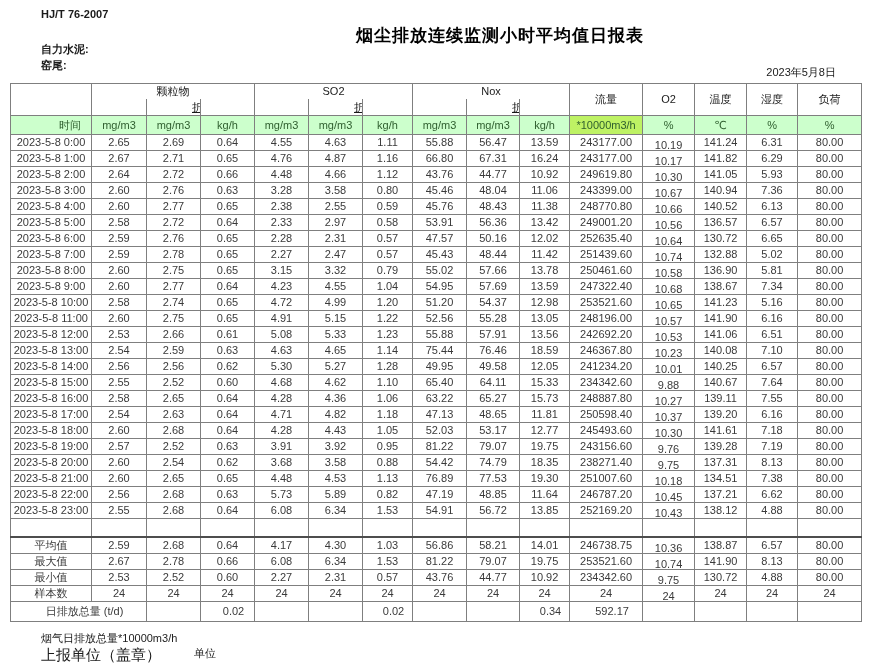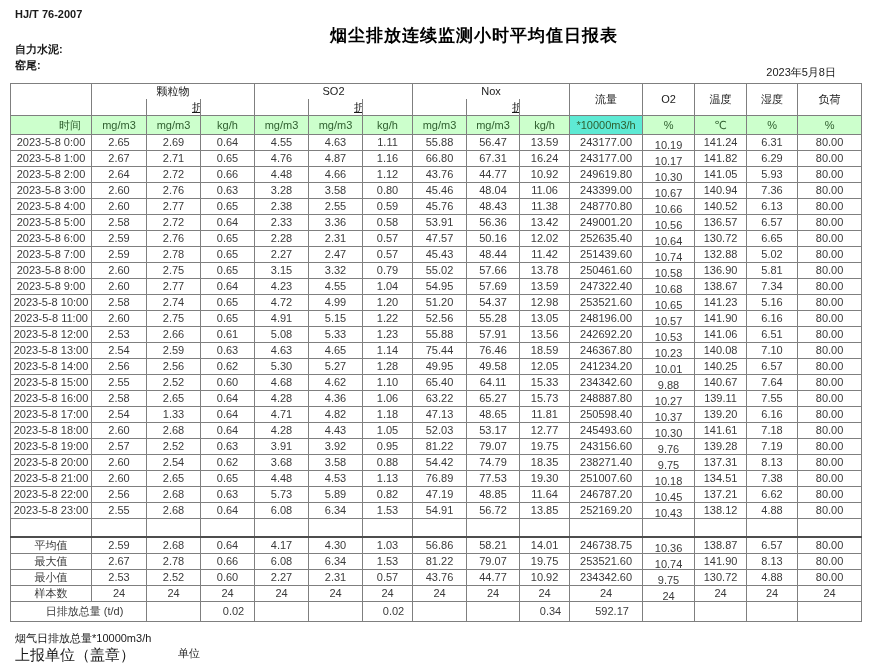--- a/index.html
+++ b/index.html
@@ -1,21 +1,21 @@
 <!DOCTYPE html>
 <html><head>
 <meta charset="utf-8">
 <style>
   html,body{margin:0;padding:0;}
   body{
     width:870px;height:665px;position:relative;background:#ffffff;
     font-family:"Liberation Sans","DejaVu Sans",sans-serif;
     color:#3a3a3a;overflow:hidden;
   }
-  .abs{position:absolute;white-space:nowrap;}
+  .abs{position:absolute;white-space:nowrap;margin-left:26px;}
   .std-no{left:15px;top:8px;font-size:11px;font-weight:bold;color:#1a1a1a;}
   .title{left:330px;top:24px;font-size:17px;font-weight:bold;color:#000;letter-spacing:1px;}
   .org1{left:15px;top:42px;font-size:11px;font-weight:bold;color:#1a1a1a;}
   .org2{left:15px;top:58px;font-size:11px;font-weight:bold;color:#1a1a1a;}
   .date{right:34px;top:65px;font-size:11px;color:#1a1a1a;}
   table.report{
     position:absolute;left:10px;top:83px;width:851px;
     border-collapse:collapse;table-layout:fixed;
   }
   table.report td{
@@ -27,21 +27,21 @@
   tr.hdr1 td.g{border-bottom:none;margin-top:8px;}
   tr.hdr2 td{border-top:none;height:16px;color:#1a1a1a;padding-left:45px;}
   tr.hdr2 td.fold{text-decoration:underline;}
   tr.units td{height:18px;line-height:18px;}
   tr.spacer-row td{height:17px;border-bottom:2px solid #4d4d4d;}
   tr.total-row td{height:19px;line-height:19px;padding-left:12px;}
   td.total-label{text-align:left;padding-left:2px;color:#1a1a1a;}
   td.o2 span{position:relative;top:3px;display:inline-block;}
   .foot1{left:15px;top:631px;font-size:11px;color:#1a1a1a;}
   .foot2{left:15px;top:646px;font-size:15px;color:#1a1a1a;}
-  .foot3{left:178px;top:646px;font-size:11px;color:#1a1a1a;}
+  .foot3{left:168px;top:646px;font-size:11px;color:#1a1a1a;}
 </style>
 </head>
 <body>
 
 <div class="abs std-no">HJ/T 76-2007</div>
 <div class="abs title">烟尘排放连续监测小时平均值日报表</div>
 <div class="abs org1">自力水泥:</div>
 <div class="abs org2">窑尾:</div>
 <div class="abs date">2023年5月8日</div>
 
@@ -90,21 +90,21 @@
       <td style="background: rgb(204, 255, 204); color: rgb(46, 94, 46); padding-left: 38px;">时间</td>
       <td style="background: rgb(204, 255, 204); color: rgb(46, 94, 46);">mg/m3</td>
       <td style="background: rgb(204, 255, 204); color: rgb(46, 94, 46);">mg/m3</td>
       <td style="background: rgb(204, 255, 204); color: rgb(46, 94, 46);">kg/h</td>
       <td style="background: rgb(204, 255, 204); color: rgb(46, 94, 46);">mg/m3</td>
       <td style="background: rgb(204, 255, 204); color: rgb(46, 94, 46);">mg/m3</td>
       <td style="background: rgb(204, 255, 204); color: rgb(46, 94, 46);">kg/h</td>
       <td style="background: rgb(204, 255, 204); color: rgb(46, 94, 46);">mg/m3</td>
       <td style="background: rgb(204, 255, 204); color: rgb(46, 94, 46);">mg/m3</td>
       <td style="background: rgb(204, 255, 204); color: rgb(46, 94, 46);">kg/h</td>
-      <td style="background: #5eead4; color: rgb(46, 94, 46);">*10000m3/h</td>
+      <td style="background: #bef264; color: rgb(46, 94, 46);">*10000m3/h</td>
       <td style="background: rgb(204, 255, 204); color: rgb(46, 94, 46);">%</td>
       <td style="background: rgb(204, 255, 204); color: rgb(46, 94, 46);">℃</td>
       <td style="background: rgb(204, 255, 204); color: rgb(46, 94, 46);">%</td>
       <td style="background: rgb(204, 255, 204); color: rgb(46, 94, 46);">%</td>
     </tr>
   <tr>
         <td>2023-5-8 0:00</td>
         <td>2.65</td>
         <td>2.69</td>
         <td>0.64</td>
@@ -187,21 +187,21 @@
         <td>140.52</td>
         <td>6.13</td>
         <td>80.00</td>
       </tr>
       <tr>
         <td>2023-5-8 5:00</td>
         <td>2.58</td>
         <td>2.72</td>
         <td>0.64</td>
         <td>2.33</td>
-        <td>3.36</td>
+        <td>2.97</td>
         <td>0.58</td>
         <td>53.91</td>
         <td>56.36</td>
         <td>13.42</td>
         <td>249001.20</td>
         <td class="o2"><span>10.56</span></td>
         <td>136.57</td>
         <td>6.57</td>
         <td>80.00</td>
       </tr>
@@ -388,21 +388,21 @@
         <td>15.73</td>
         <td>248887.80</td>
         <td class="o2"><span>10.27</span></td>
         <td>139.11</td>
         <td>7.55</td>
         <td>80.00</td>
       </tr>
       <tr>
         <td>2023-5-8 17:00</td>
         <td>2.54</td>
-        <td>1.33</td>
+        <td>2.63</td>
         <td>0.64</td>
         <td>4.71</td>
         <td>4.82</td>
         <td>1.18</td>
         <td>47.13</td>
         <td>48.65</td>
         <td>11.81</td>
         <td>250598.40</td>
         <td class="o2"><span>10.37</span></td>
         <td>139.20</td>

